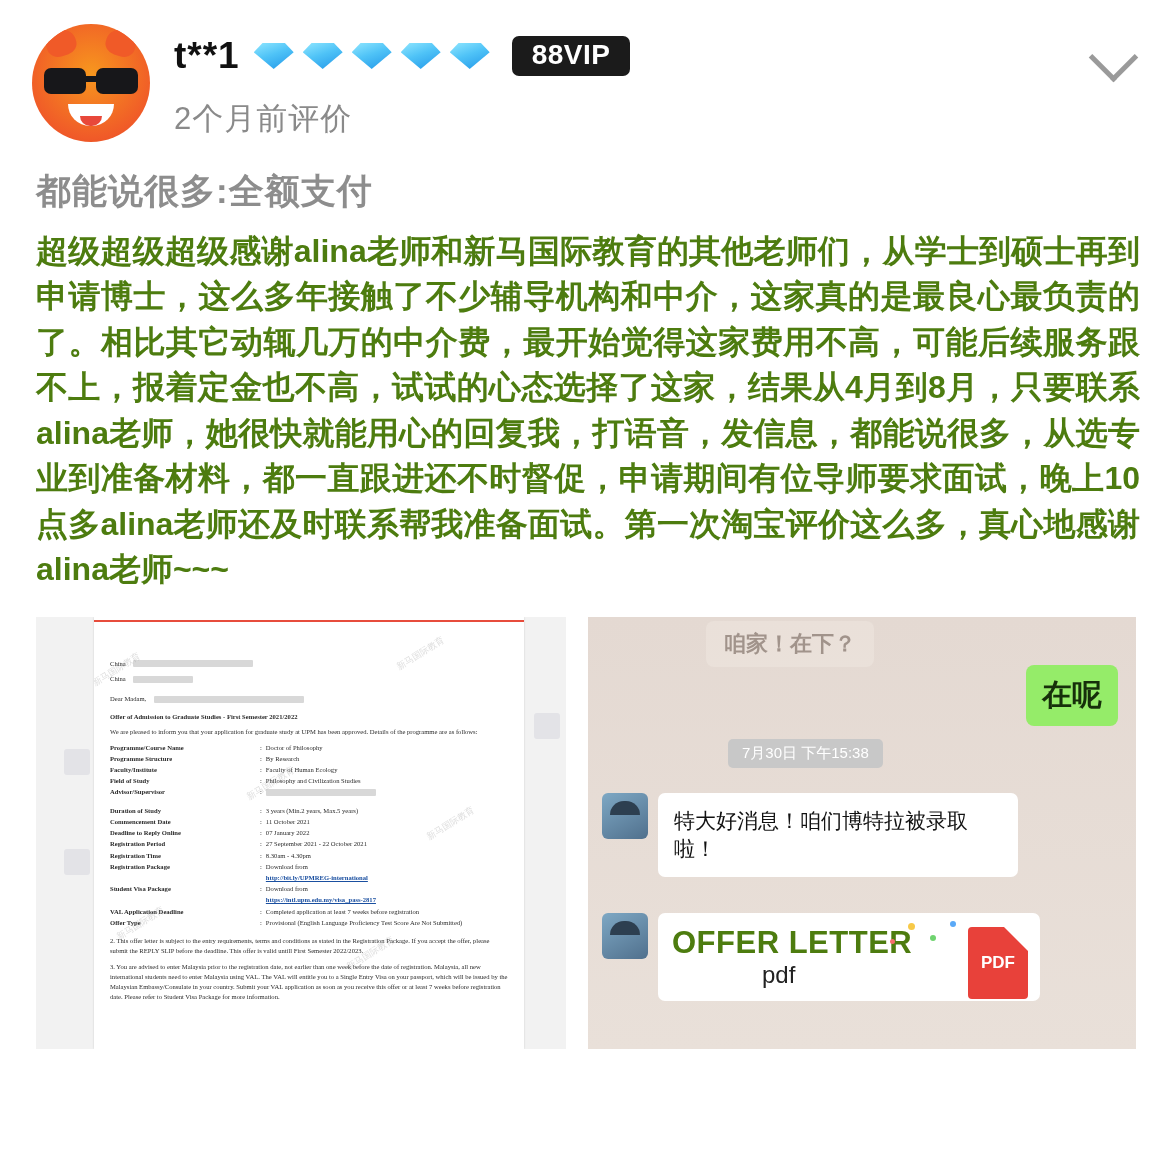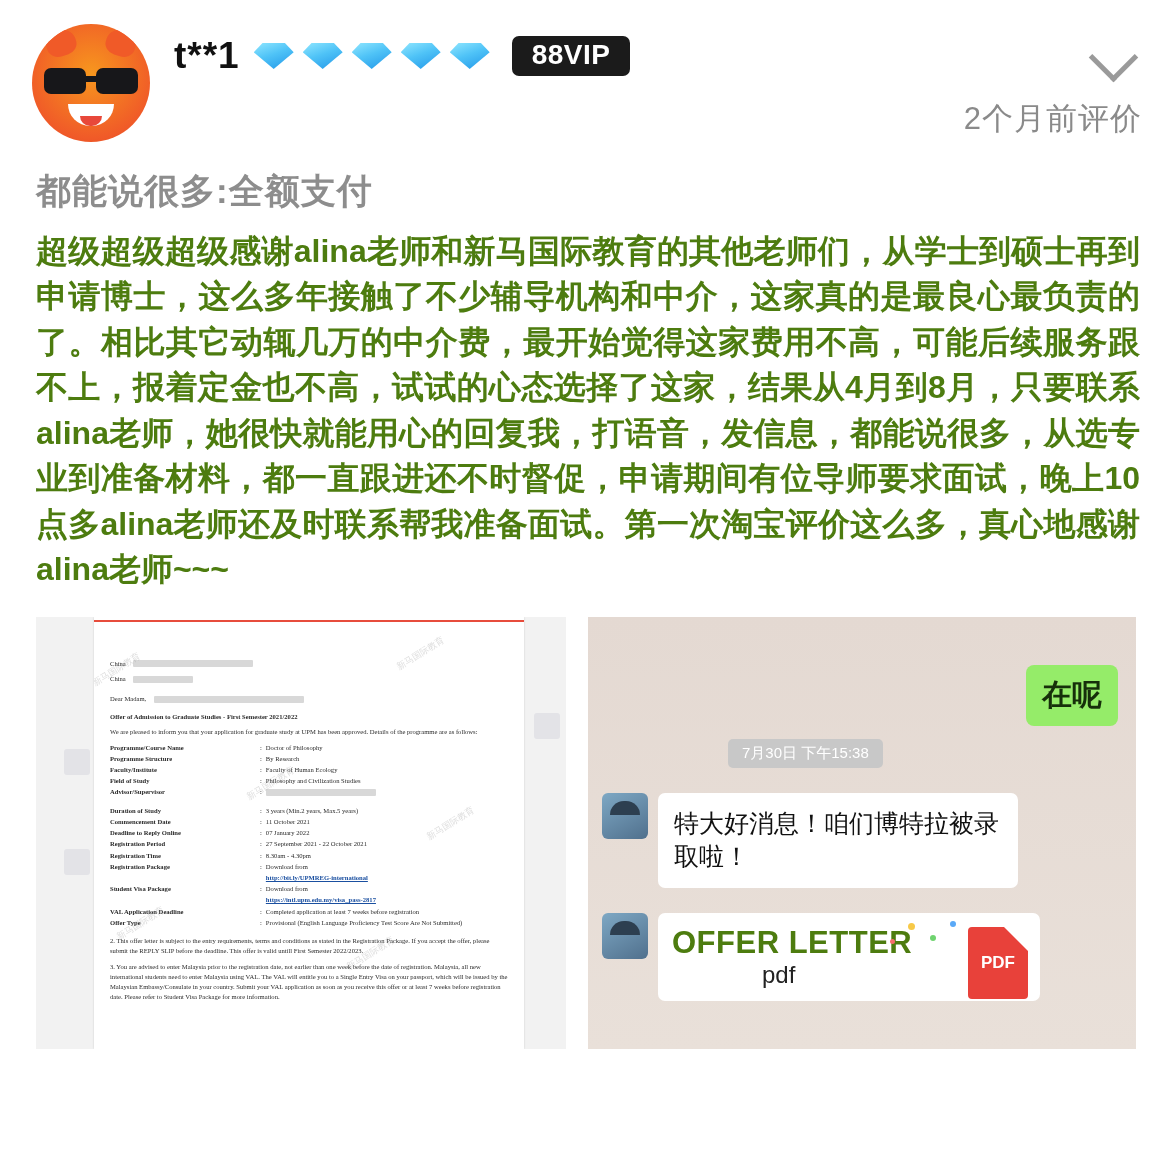--- a/index.html
+++ b/index.html
@@ -76,21 +76,20 @@
     width: 22px; height: 10px;
     background: #e8483a;
     border-radius: 0 0 12px 12px;
   }
 
   .header-right {
     margin-left: 24px;
     padding-top: 6px;
     flex: 1 1 auto;
     min-width: 0;
-    text-align: right;
   }
   .name-row {
     display: flex;
     align-items: center;
     gap: 14px;
     height: 52px;
   }
   .user-name {
     font-size: 37px;
     font-weight: bold;
@@ -293,21 +292,21 @@
     position: absolute;
     left: 8px; top: 8px;
     width: 30px; height: 14px;
     background: #2d3f50;
     border-radius: 14px 14px 0 0;
   }
   .bubble-white {
     background: #ffffff;
     border-radius: 7px;
     padding: 14px 16px;
-    font-size: 25px;
+    font-size: 21px;
     line-height: 1.35;
     color: #111;
     max-width: 360px;
     position: relative;
   }
   .bubble-white:before {
     content: "";
     position: absolute;
     left: -8px; top: 14px;
     border: 8px solid transparent;
@@ -520,20 +519,21 @@
 
         <div class="blk" style="margin-top:7px;">2.    This offer letter is subject to the entry requirements, terms and conditions as stated in the Registration Package. If you accept the offer, please submit the REPLY SLIP before the deadline. This offer is valid untill First Semester 2022/2023.</div>
         <div class="blk">3.    You are advised to enter Malaysia prior to the registration date, not earlier than one week before the date of registration. Malaysia, all new international students need to enter Malaysia using VAL. The VAL will entitle you to a Single Entry Visa on your passport, which will be issued by the Malaysian Embassy/Consulate in your country. Submit your VAL application as soon as you receive this offer or at least 7 weeks before registration date. Please refer to Student Visa Package for more information.</div>
 
       </div>
     </div>
 
     <div class="img-card img-right">
       <div class="chat-bg"></div>
 
+      <div class="chat-top-bubble">咱家！在下？</div>
 
       <div class="bubble-green">在呢</div>
 
       <div class="chat-time">7月30日 下午15:38</div>
 
       <div class="chat-row" style="left:14px; top:176px;">
         <div class="chat-avatar"></div>
         <div class="bubble-white">特大好消息！咱们博特拉被录取啦！</div>
       </div>
 

